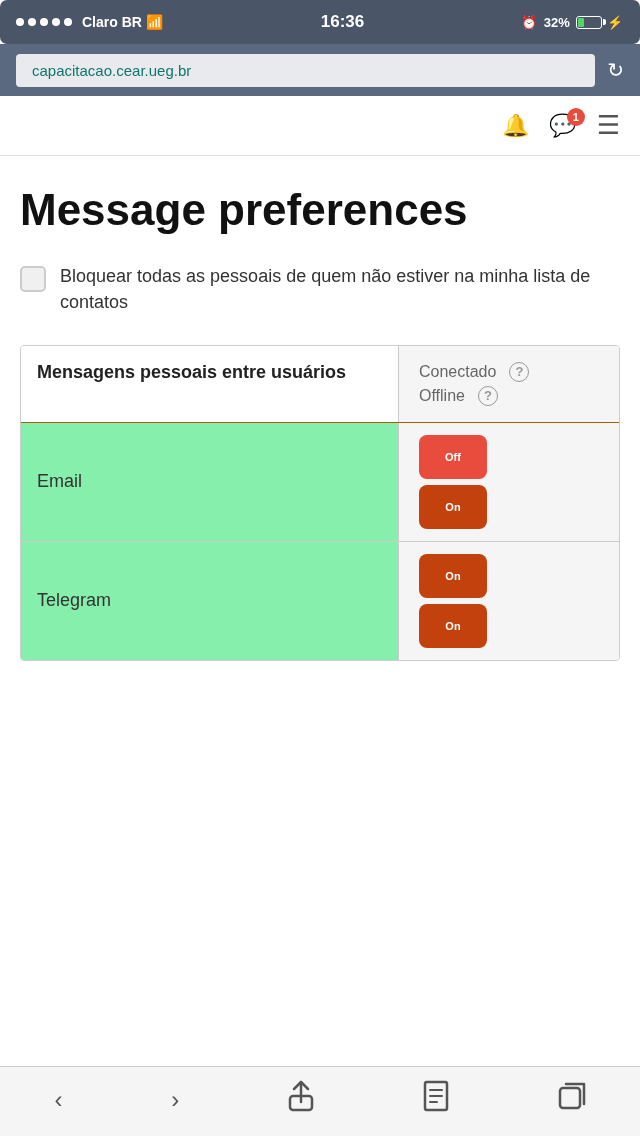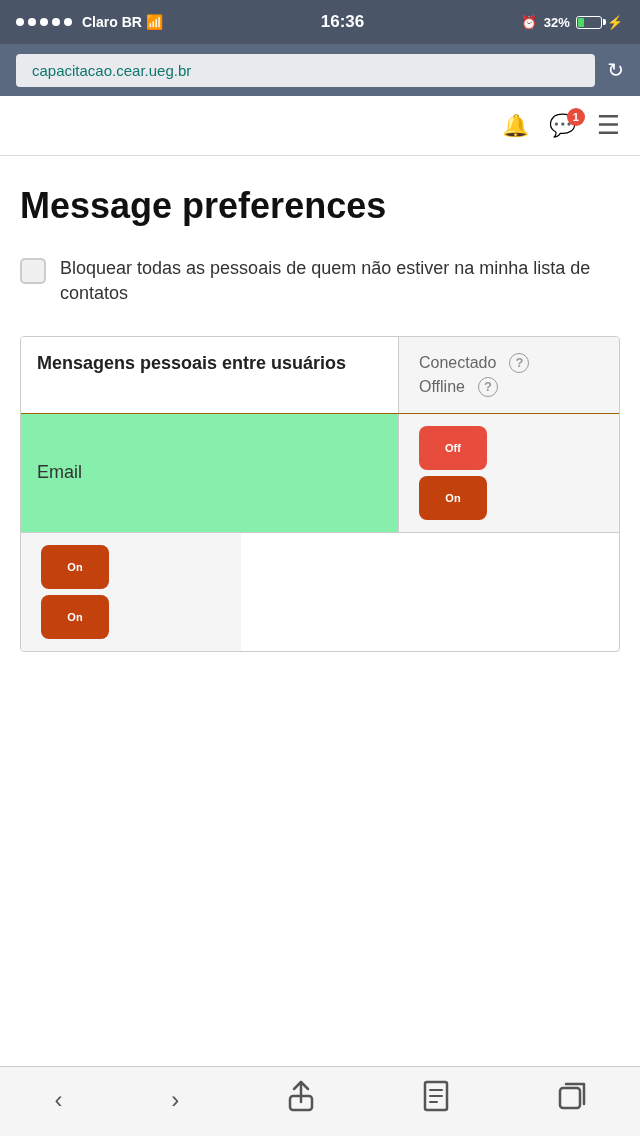--- a/index.html
+++ b/index.html
@@ -16,20 +16,21 @@
     .status-bar {
       background: #4a5568;
       color: #fff;
       display: flex;
       align-items: center;
       justify-content: space-between;
       padding: 0 16px;
       height: 44px;
       font-size: 15px;
       font-weight: 600;
+      border-radius: 7px;
     }
     .status-left { display: flex; align-items: center; gap: 4px; }
     .status-dots { display: flex; gap: 4px; }
     .status-dot { width: 8px; height: 8px; background: #fff; border-radius: 50%; }
     .carrier { margin-left: 6px; font-size: 14px; }
     .wifi-icon { font-size: 14px; }
     .status-center { font-size: 17px; font-weight: 600; }
     .status-right { display: flex; align-items: center; gap: 6px; font-size: 13px; }
     .battery-container { display: flex; align-items: center; gap: 2px; }
     .battery-body {
@@ -103,21 +104,21 @@
       font-size: 11px;
       display: flex; align-items: center; justify-content: center;
       font-weight: 700;
     }
 
     
     .main-content {
       padding: 30px 20px 20px 20px;
     }
     .page-title {
-      font-size: 36px;
+      font-size: 44px;
       font-weight: 700;
       color: #111;
       margin-bottom: 30px;
       line-height: 1.1;
     }
 
     
     .checkbox-row {
       display: flex;
       align-items: flex-start;
@@ -329,20 +330,23 @@
       <div class="row-label">
         <span>Email</span>
       </div>
       <div class="row-controls">
         <button class="toggle-btn toggle-off">Off</button>
         <button class="toggle-btn toggle-on">On</button>
       </div>
     </div>
 
     <div class="table-row">
+      <div class="row-label">
+        <span>Telegram</span>
+      </div>
       <div class="row-controls">
         <button class="toggle-btn toggle-on">On</button>
         <button class="toggle-btn toggle-on">On</button>
       </div>
     </div>
   </div>
 
 </div>
 
 <div class="bottom-toolbar">

